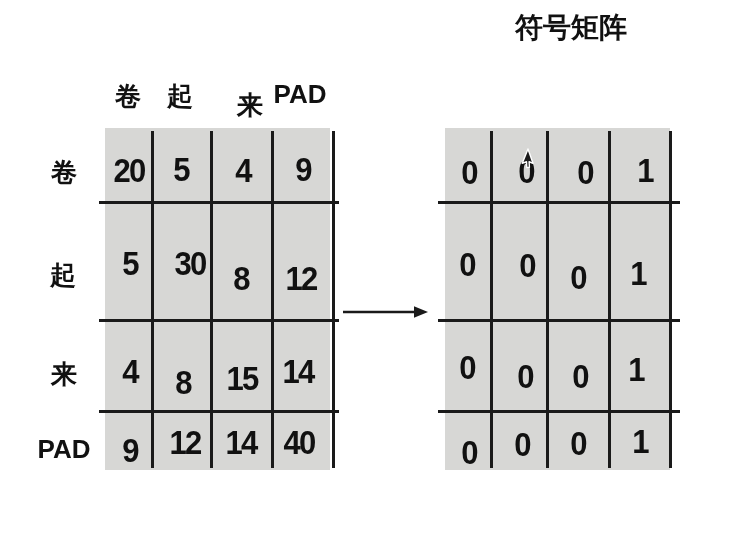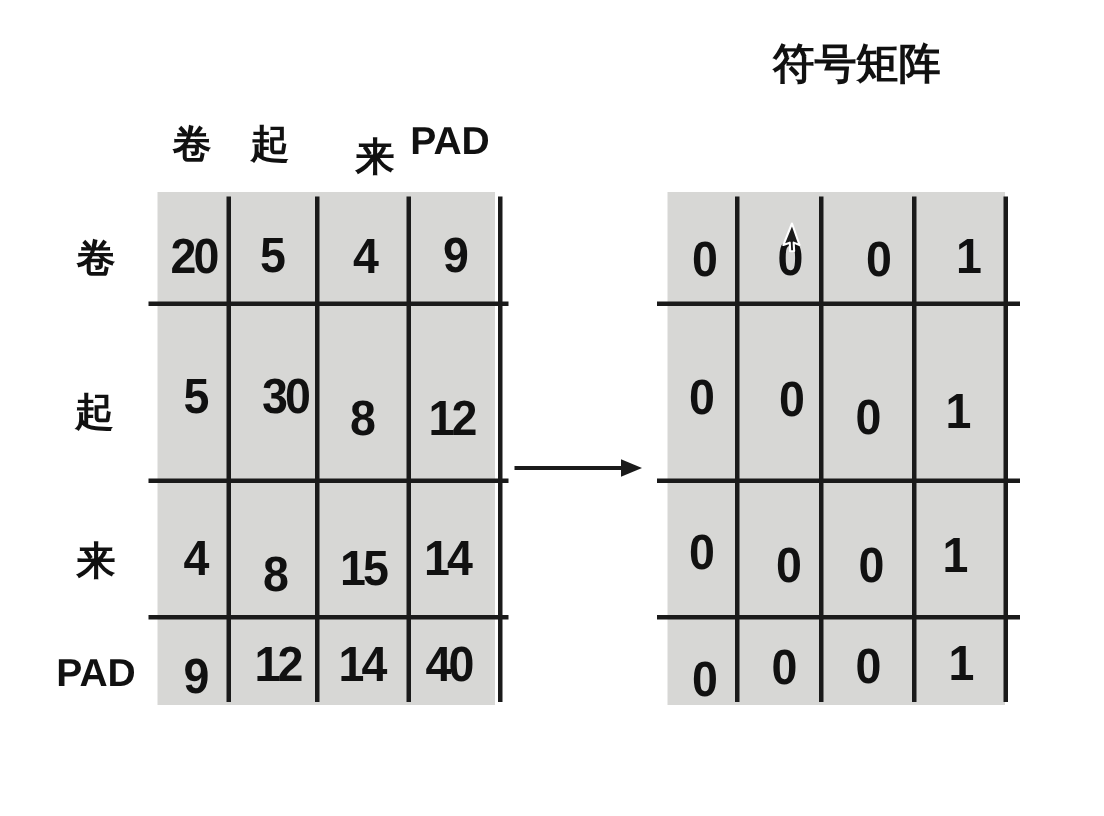--- a/index.html
+++ b/index.html
@@ -64,21 +64,21 @@
     <span class="num" style="left:241px;top:443px">14</span>
     <span class="num" style="left:299px;top:443px">40</span>
   </div>
 
   <svg style="left:342px;top:303px" width="88" height="18" viewBox="0 0 88 18">
     <line x1="1" y1="9" x2="73" y2="9" stroke="#1a1a1a" stroke-width="2.6"></line>
     <polygon points="72,3.2 86,9 72,14.8" fill="#1a1a1a"></polygon>
   </svg>
 
   <div>
-    <span class="title" style="left:571px;top:43px">符号矩阵</span>
+    <span class="title" style="left:571px;top:28px">符号矩阵</span>
 
     <div class="matbg" style="left:445px;top:128px;width:225px;height:342px"></div>
 
     <div class="vline" style="left:490px;top:131px;height:337px"></div>
     <div class="vline" style="left:546px;top:131px;height:337px"></div>
     <div class="vline" style="left:608px;top:131px;height:337px"></div>
     <div class="vline" style="left:669px;top:131px;height:337px"></div>
 
     <div class="hline" style="left:438px;top:201px;width:242px"></div>
     <div class="hline" style="left:438px;top:319px;width:242px"></div>

